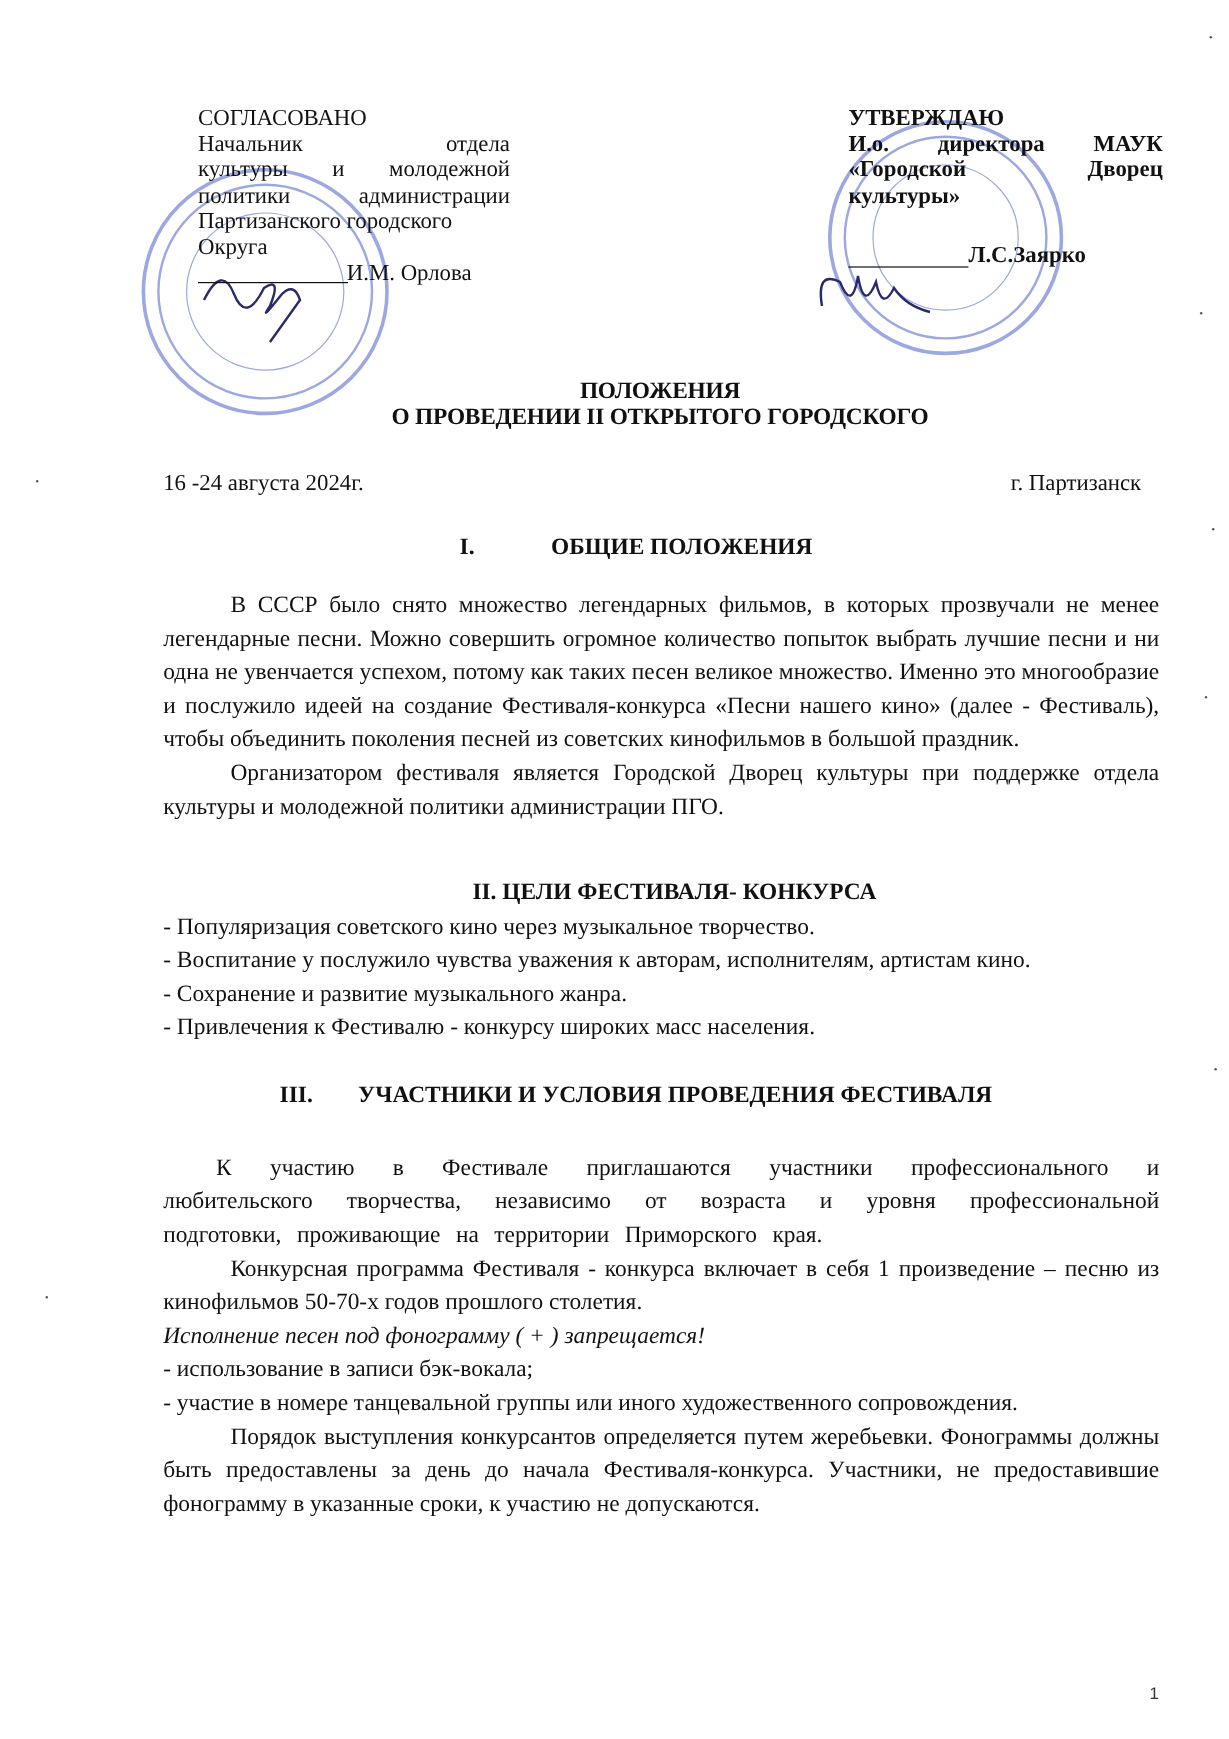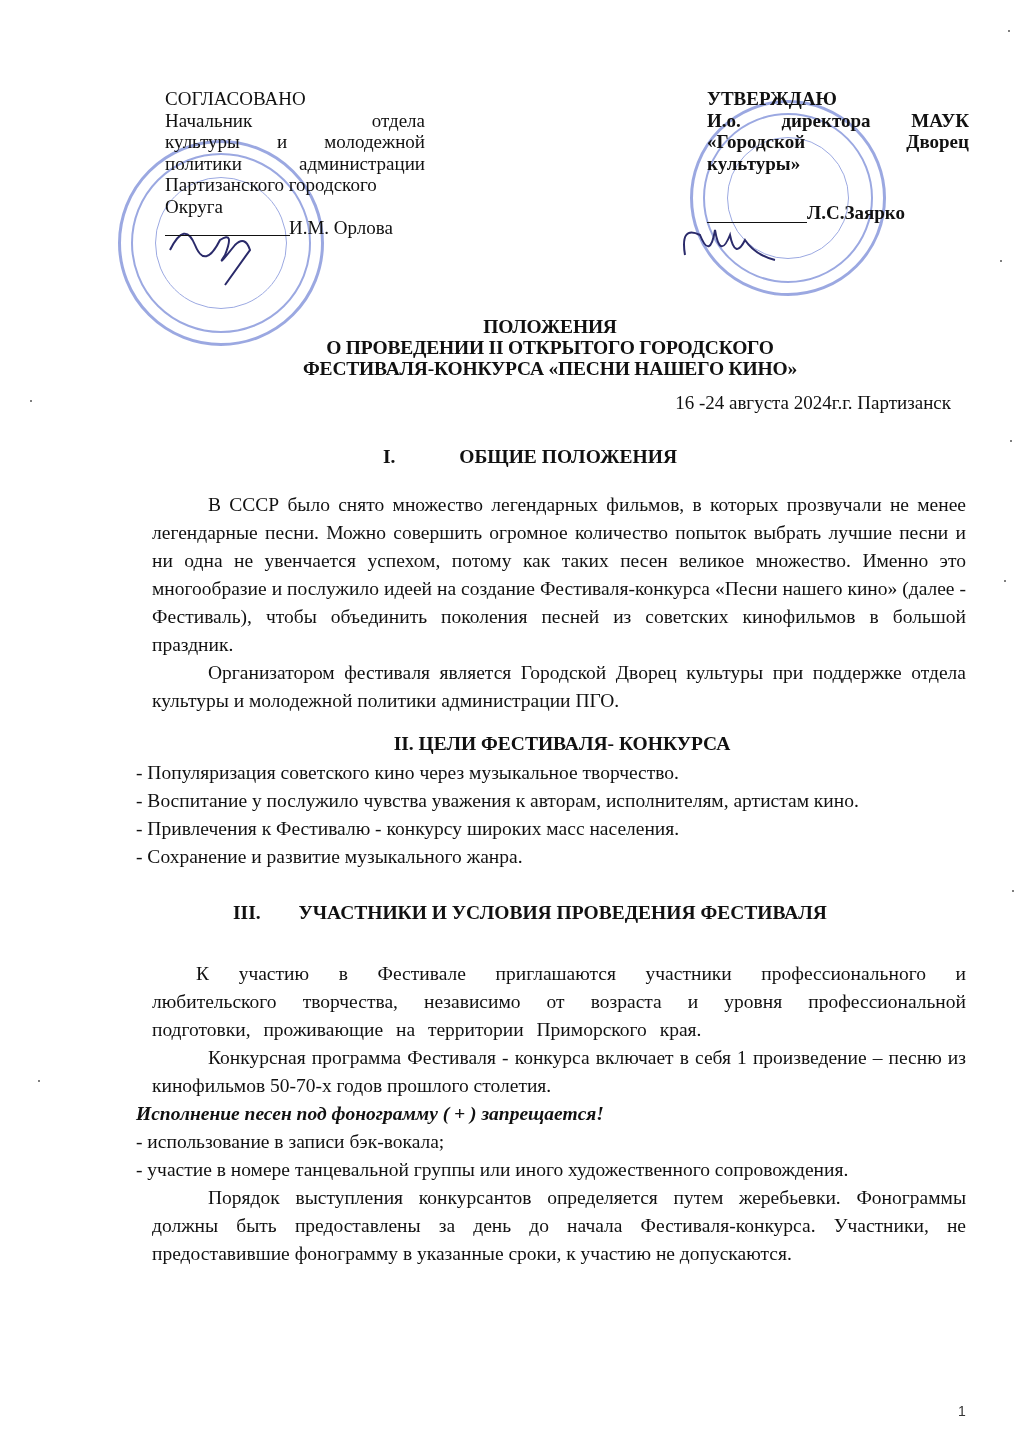--- a/index.html
+++ b/index.html
@@ -7,21 +7,21 @@
          font-family:"Liberation Serif", serif; color:#111; }
   .abs { position:absolute; }
   .hdr { font-size:19px; line-height:21.5px;margin-left:29px; }
   .justify { text-align:justify; text-align-last:justify; }
   .stamp { position:absolute; border-radius:50%; border:3px solid #4a62c9; opacity:0.55; }
   .stamp::before { content:""; position:absolute; inset:10px; border-radius:50%; border:2px solid #4a62c9; }
   .stamp::after { content:""; position:absolute; inset:34px; border-radius:50%; border:1.5px solid #4a62c9; }
   .sig { position:absolute; }
   .title { font-weight:bold; font-size:19.5px; text-align:center; line-height:21px; letter-spacing:-0.2px; }
   .sec { font-weight:bold; font-size:19.5px; }
-  .p { font-size:19.5px; line-height:28px; text-align:justify;margin-left:16px; }
+  .p { font-size:19.5px; line-height:28px; text-align:justify; }
   .indent { text-indent:56px; }
   .li { font-size:19.5px; line-height:28px; }
   .dot { position:absolute; width:2px; height:2px; background:#555; border-radius:1px; }
 </style>
 </head>
 <body>
 
 <div class="stamp" style="left:118px; top:140px; width:200px; height:200px;"></div>
 <div class="stamp" style="left:690px; top:100px; width:190px; height:190px;"></div>
 
@@ -55,58 +55,57 @@
   <div>культуры»</div>
   <div style="position:relative; height:50px;">
     <span style="position:absolute; left:0; top:48px; width:100px; border-top:1px solid #111;"></span>
     <span style="position:absolute; left:100px; top:28px;">Л.С.Заярко</span>
   </div>
 </div>
 
 <div class="abs title" style="left:100px; top:316px; width:900px;">
   <div>ПОЛОЖЕНИЯ</div>
   <div>О ПРОВЕДЕНИИ II ОТКРЫТОГО ГОРОДСКОГО</div>
-  <div>ФЕСТИВАЛЯ-КОНКУРСА «ПЕСНИ НАШЕГО КИНО»</div>
 </div>
 
-<div class="abs" style="left:136px; top:392px; width:815px; display:flex; justify-content:flex-end; font-size:19px;">
+<div class="abs" style="left:136px; top:392px; width:815px; display:flex; justify-content:space-between; font-size:19px;">
   <span>16 -24 августа 2024г.</span>
   <span>г. Партизанск</span>
 </div>
 
 <div class="abs sec" style="left:383px; top:446px;">
   <span>I.</span>
   <span style="display:inline-block; width:54px;"></span>
   <span>ОБЩИЕ ПОЛОЖЕНИЯ</span>
 </div>
 
 <div class="abs" style="left:136px; top:491px; width:830px;">
   <div class="p indent">В СССР было снято множество легендарных фильмов, в которых прозвучали не менее легендарные песни. Можно совершить огромное количество попыток выбрать лучшие песни и ни одна не увенчается успехом, потому как таких песен великое множество. Именно это многообразие и послужило идеей  на создание Фестиваля-конкурса «Песни нашего кино» (далее - Фестиваль), чтобы объединить поколения песней из советских кинофильмов в большой праздник.</div>
   <div class="p indent">Организатором фестиваля является Городской Дворец культуры при поддержке отдела культуры и молодежной политики администрации ПГО.</div>
 </div>
 
 <div class="abs sec" style="left:112px; top:733px; width:900px; text-align:center;">II. ЦЕЛИ ФЕСТИВАЛЯ- КОНКУРСА</div>
 
 <div class="abs" style="left:136px; top:759px; width:840px;">
   <div class="li">- Популяризация советского кино через музыкальное творчество.</div>
   <div class="li">- Воспитание у послужило чувства уважения к авторам, исполнителям, артистам кино.</div>
+  <div class="li">- Сохранение и развитие музыкального жанра.</div>
   <div class="li">- Привлечения к Фестивалю - конкурсу широких масс населения.</div>
-  <div class="li">- Сохранение и развитие музыкального жанра.</div>
 </div>
 
 <div class="abs sec" style="left:233px; top:902px;">
   <span>III.</span>
   <span style="display:inline-block; width:28px;"></span>
   <span>УЧАСТНИКИ И УСЛОВИЯ ПРОВЕДЕНИЯ ФЕСТИВАЛЯ</span>
 </div>
 
 <div class="abs" style="left:136px; top:960px; width:830px;">
   <div class="p" style="text-indent:44px; word-spacing:8px;">К участию в Фестивале приглашаются участники профессионального и любительского творчества, независимо от возраста и уровня профессиональной подготовки, проживающие на территории Приморского края.</div>
   <div class="p indent">Конкурсная программа Фестиваля - конкурса включает в себя 1 произведение – песню из кинофильмов 50-70-х годов прошлого столетия.</div>
-  <div class="li" style="font-weight:bold; font-style:italic;">Исполнение песен под фонограмму ( + ) запрещается!</div>
+  <div class="li" style="font-weight:normal; font-style:italic;">Исполнение песен под фонограмму ( + ) запрещается!</div>
   <div class="li">- использование в записи бэк-вокала;</div>
   <div class="li">-  участие в номере танцевальной группы или иного художественного сопровождения.</div>
   <div class="p indent">Порядок выступления конкурсантов определяется путем жеребьевки. Фонограммы должны быть предоставлены за день до начала Фестиваля-конкурса. Участники, не предоставившие фонограмму в указанные сроки, к участию не допускаются.</div>
 </div>
 
 <div class="abs" style="left:958px; top:1403px; font-family:'Liberation Sans', sans-serif; font-size:14px; color:#333;">1</div>
 
 <div class="dot" style="left:1008px; top:30px;"></div>
 <div class="dot" style="left:1000px; top:260px;"></div>
 <div class="dot" style="left:1010px; top:440px;"></div>

